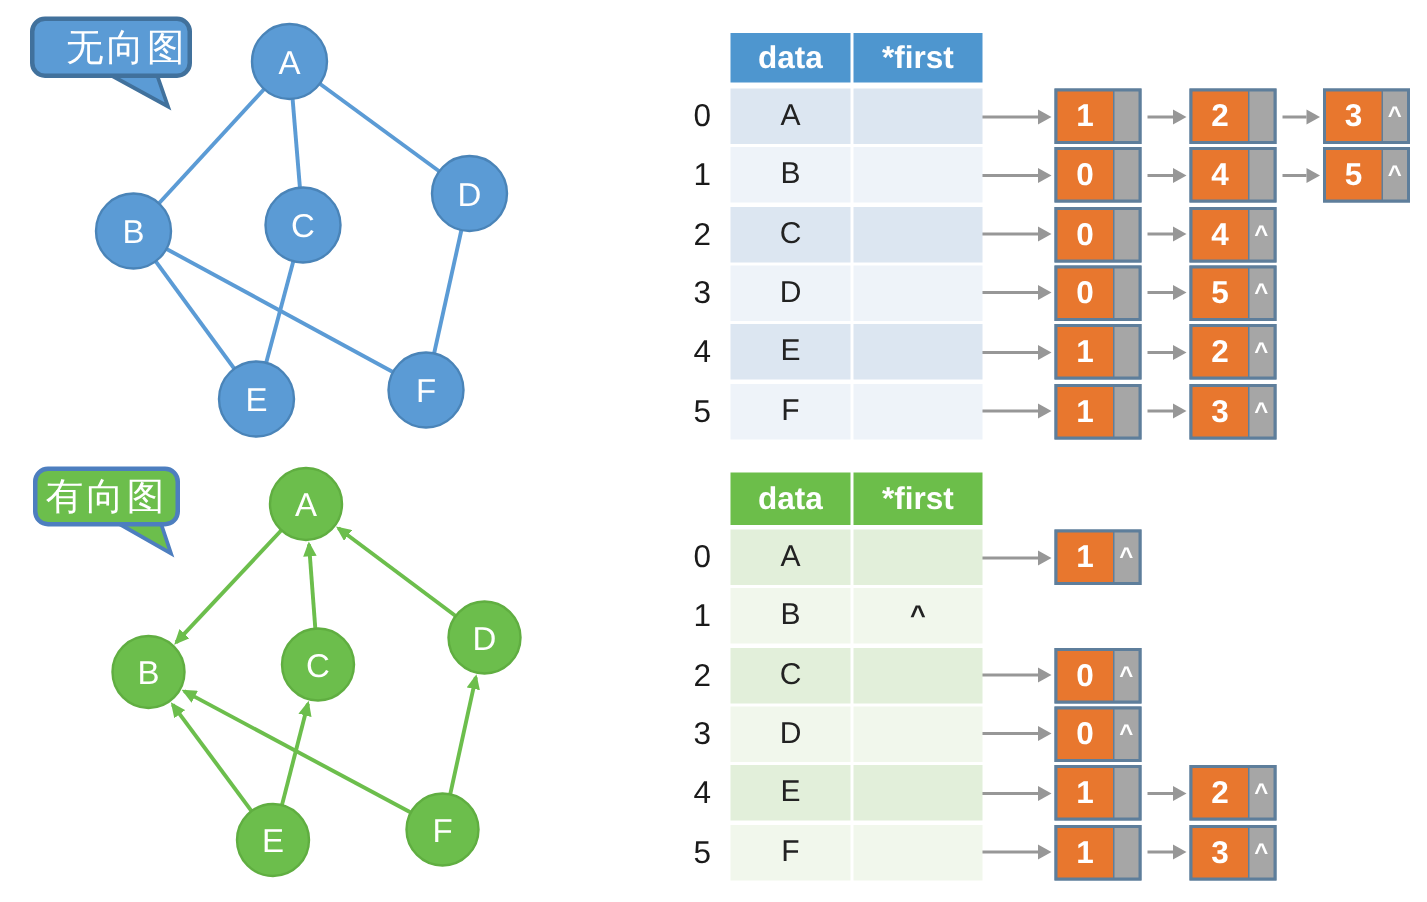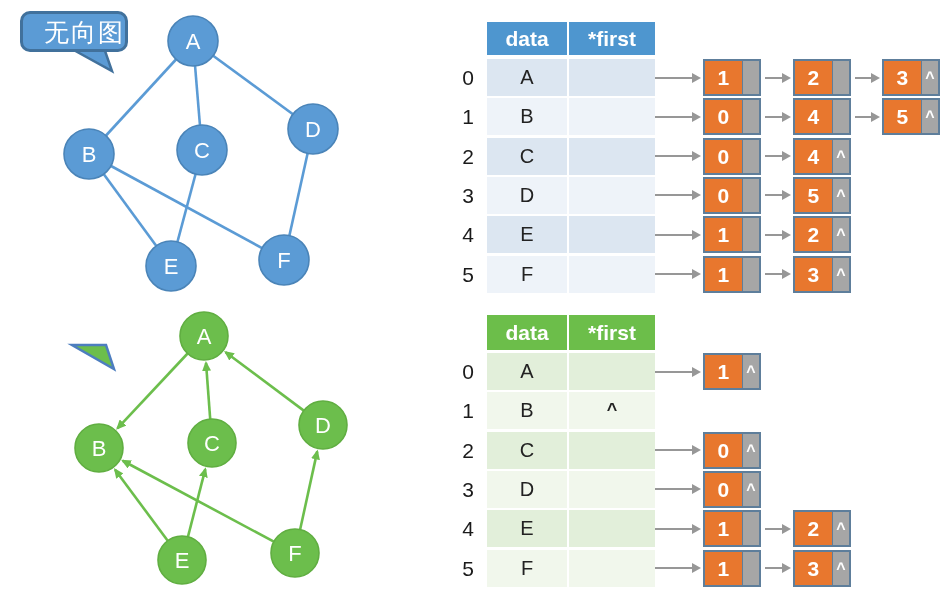--- a/index.html
+++ b/index.html
@@ -79,20 +79,21 @@
       <circle cx="212" cy="443" r="24" fill="#6cbe4c" stroke="#60ae41" stroke-width="1.6"></circle>
       <text x="212" y="451" fill="#fff" font-size="22" text-anchor="middle" font-family="&quot;Liberation Sans&quot;,sans-serif">C</text>
       <circle cx="323" cy="425" r="24" fill="#6cbe4c" stroke="#60ae41" stroke-width="1.6"></circle>
       <text x="323" y="433" fill="#fff" font-size="22" text-anchor="middle" font-family="&quot;Liberation Sans&quot;,sans-serif">D</text>
       <circle cx="182" cy="560" r="24" fill="#6cbe4c" stroke="#60ae41" stroke-width="1.6"></circle>
       <text x="182" y="568" fill="#fff" font-size="22" text-anchor="middle" font-family="&quot;Liberation Sans&quot;,sans-serif">E</text>
       <circle cx="295" cy="553" r="24" fill="#6cbe4c" stroke="#60ae41" stroke-width="1.6"></circle>
       <text x="295" y="561" fill="#fff" font-size="22" text-anchor="middle" font-family="&quot;Liberation Sans&quot;,sans-serif">F</text>
     </svg>
   <div class="bubble" id="bubble-top" style="left: 20px; top: 11px; width: 108px; height: 41px; line-height: 36px; background: rgb(91, 155, 213); border-color: rgb(65, 113, 156); text-align: right;">无向图</div>
+  <div class="bubble" id="bubble-bottom" style="left: 22px; top: 311px; width: 98px; height: 40px; line-height: 35px; background: rgb(108, 190, 76); border-color: rgb(77, 126, 191);">有向图</div>
   <div id="dyn">
       <div class="hcell" style="left: 487px; top: 22px; width: 80px; height: 33px; line-height: 33px; background: rgb(78, 150, 207);">data</div>
       <div class="hcell" style="left: 569px; top: 22px; width: 86px; height: 33px; line-height: 33px; background: rgb(78, 150, 207);">*first</div>
       <div class="idx" style="left: 434px; top: 59px; width: 40px; height: 37px; line-height: 37px;">0</div>
       <div class="rcell" style="left: 487px; top: 59px; width: 80px; height: 37px; line-height: 37px; background: rgb(220, 230, 241);">A</div>
       <div class="rcell" style="left: 569px; top: 59px; width: 86px; height: 37px; line-height: 37px; background: rgb(220, 230, 241); font-weight: bold; font-size: 18px;"></div>
       <div class="lnode" style="left: 703px; top: 59px; width: 58px; height: 37px;">
         <div class="val" style="background: rgb(232, 119, 46); line-height: 33px;">1</div>
         <div class="ptr" style="background: rgb(166, 166, 166); line-height: 33px;"></div>
       </div>

